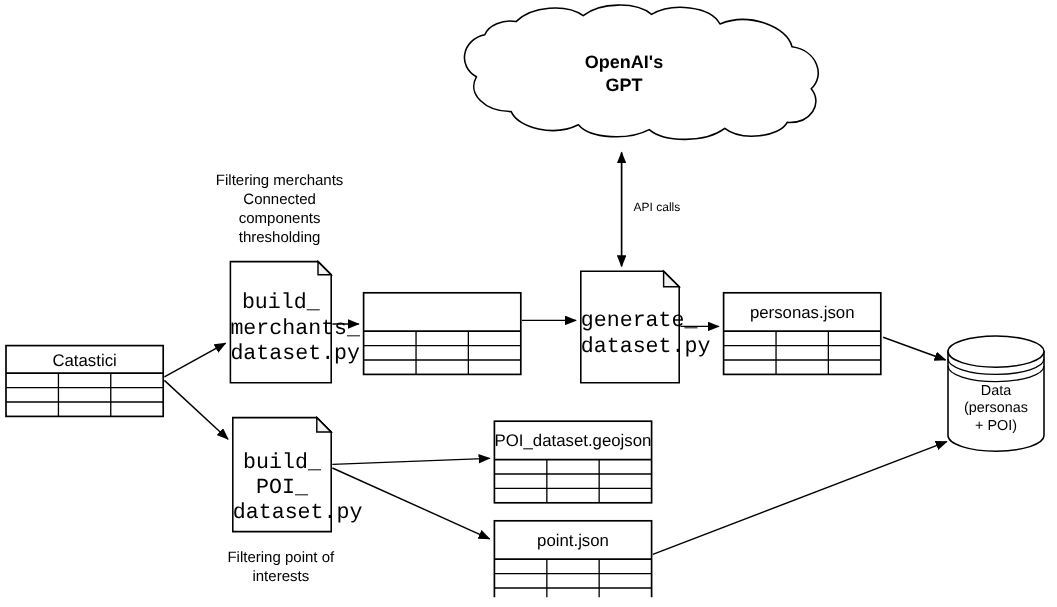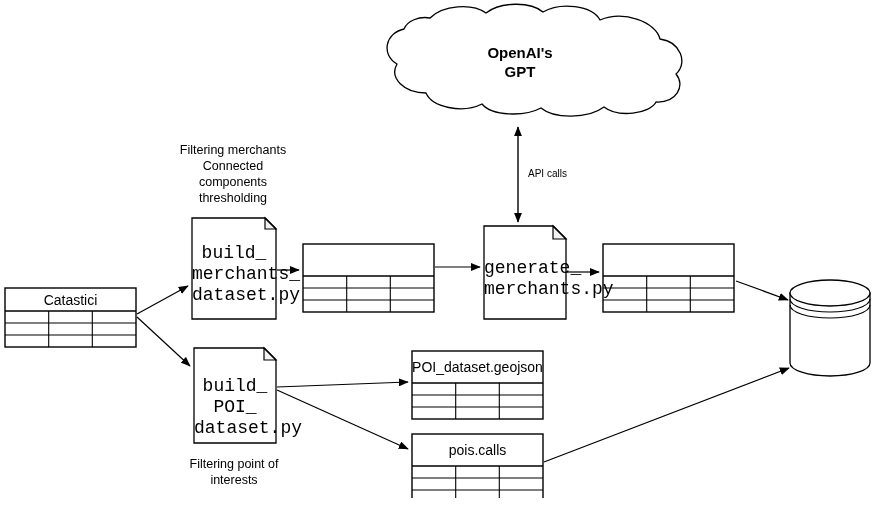--- a/index.html
+++ b/index.html
@@ -195,31 +195,35 @@
 GPT</div>
 
   <div class="node-label table-title" style="left:5px; top:292px; width:131px;">Catastici</div>
 
   <div class="node-label doc-text" style="left:192px; top:243px; width:84px;">build_
 merchants_
 dataset.py</div>
 
 
   <div class="node-label doc-text" style="left:484px; top:258px; width:82px;">generate_
-merchants.py</div>
-
+dataset.py</div>
+
+  <div class="node-label table-title" style="left:603px; top:252px; width:131px;">personas.json</div>
 
   <div class="node-label doc-text" style="left:194px; top:376px; width:82px;">build_
 POI_
 dataset.py</div>
 
   <div class="node-label table-title" style="left:410px; top:359px; width:135px;">POI_dataset.geojson</div>
 
-  <div class="node-label table-title" style="left:412px; top:442px; width:131px;">pois.calls</div>
-
+  <div class="node-label table-title" style="left:412px; top:442px; width:131px;">point.json</div>
+
+  <div class="node-label db-text" style="left:780px; top:318px; width:100px;">Data
+(personas
++ POI)</div>
 
   <div class="node-label annot" style="left:158px; top:142px; width:150px;">Filtering merchants
 Connected
 components
 thresholding</div>
 
   <div class="node-label annot" style="left:160px; top:456px; width:148px;">Filtering point of
 interests</div>
 
   <div class="node-label edge-label" style="left:528px; top:168px; width:90px; text-align:left;">API calls</div>

